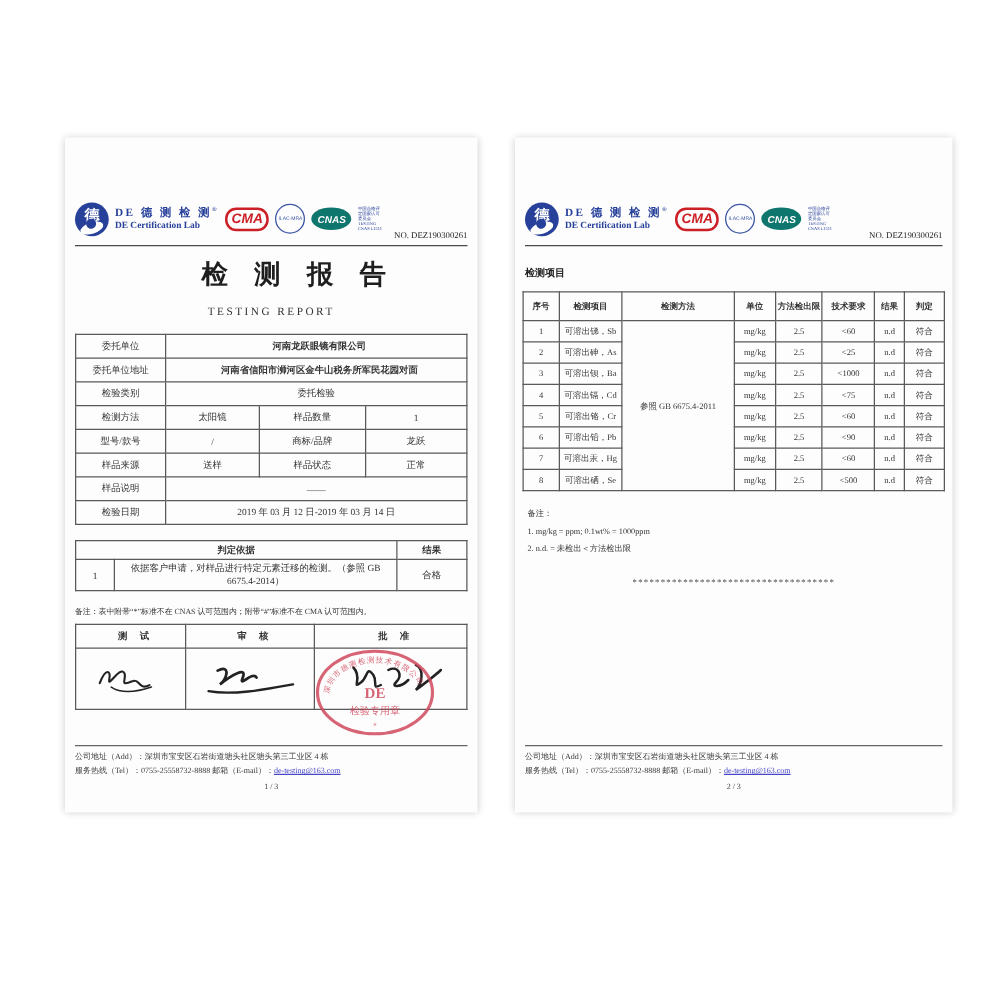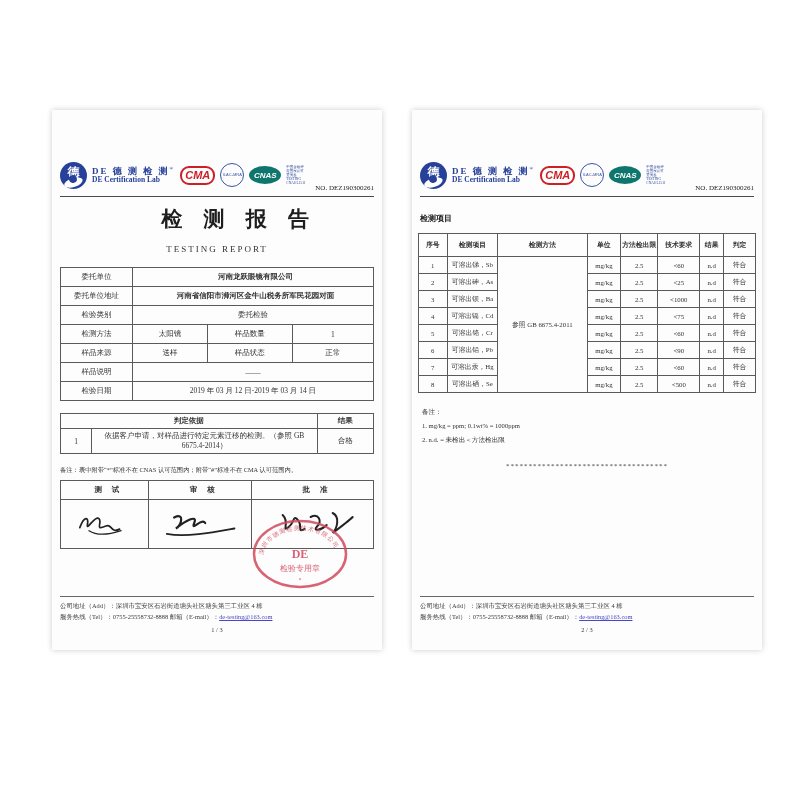--- a/index.html
+++ b/index.html
@@ -117,20 +117,26 @@
         <td>检验类别</td>
         <td colspan="3">委托检验</td>
       </tr>
       <tr>
         <td>检测方法</td>
         <td>太阳镜</td>
         <td>样品数量</td>
         <td>1</td>
       </tr>
       <tr>
+        <td>型号/款号</td>
+        <td>/</td>
+        <td>商标/品牌</td>
+        <td>龙跃</td>
+      </tr>
+      <tr>
         <td>样品来源</td>
         <td>送样</td>
         <td>样品状态</td>
         <td>正常</td>
       </tr>
       <tr>
         <td>样品说明</td>
         <td colspan="3">——</td>
       </tr>
       <tr>

